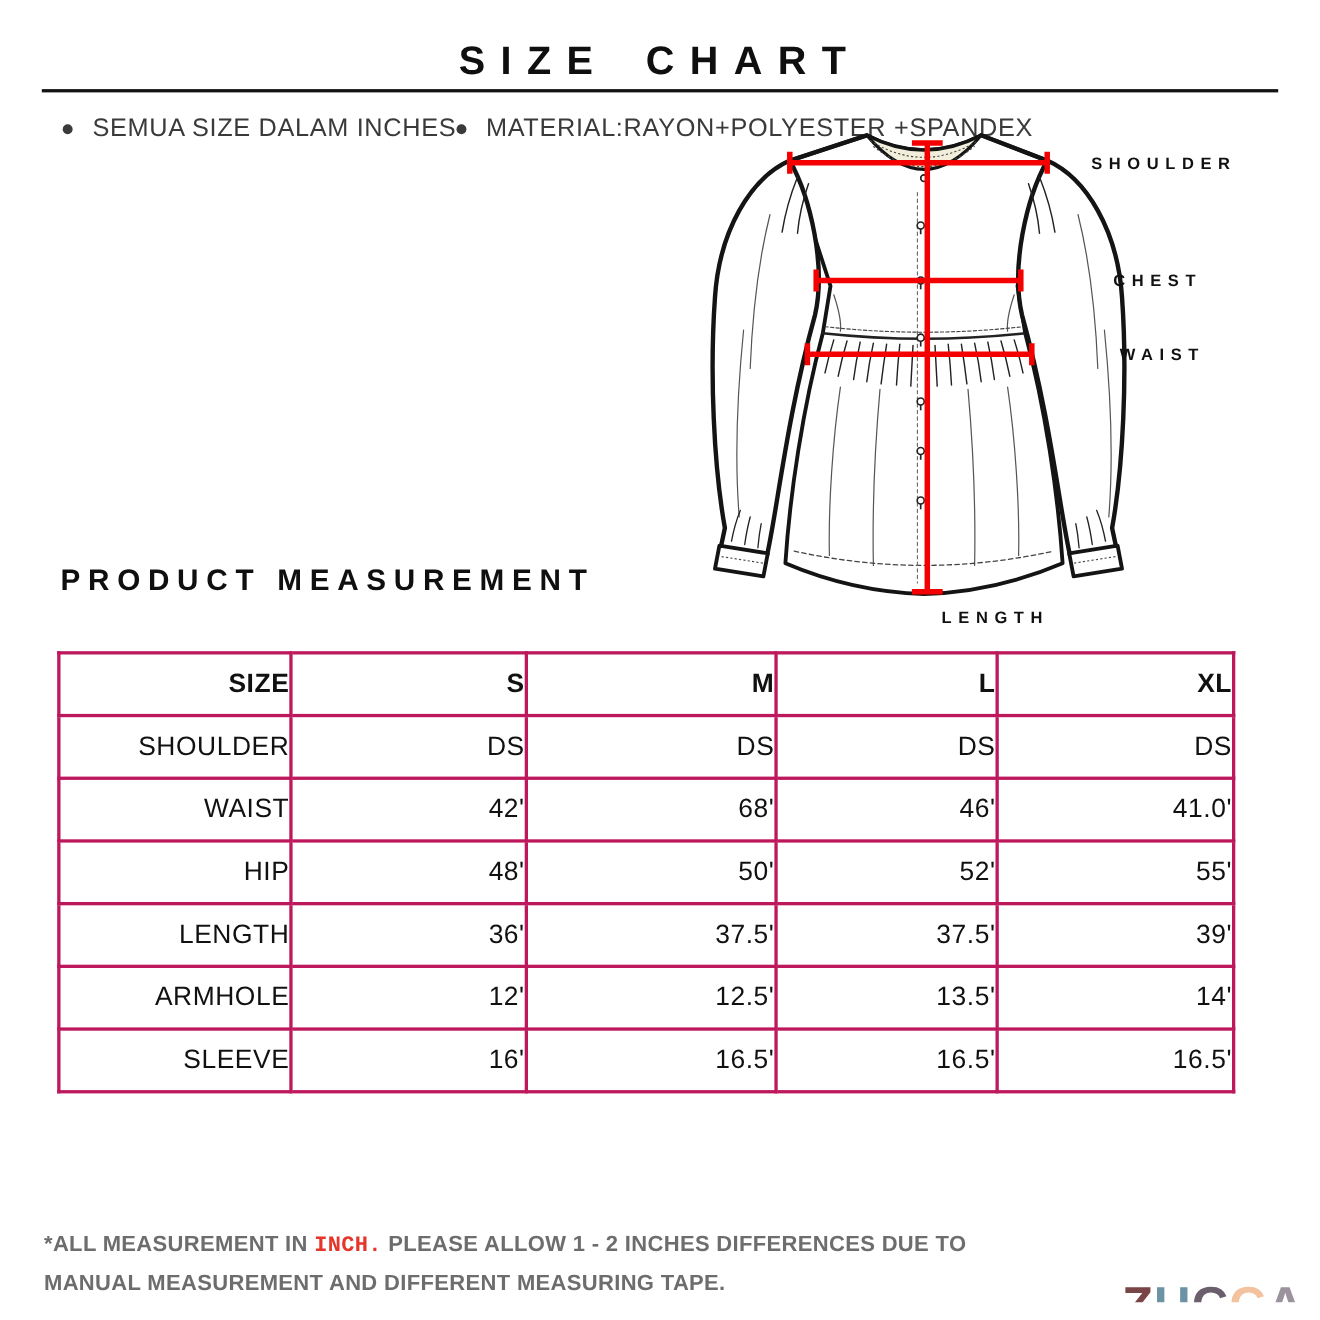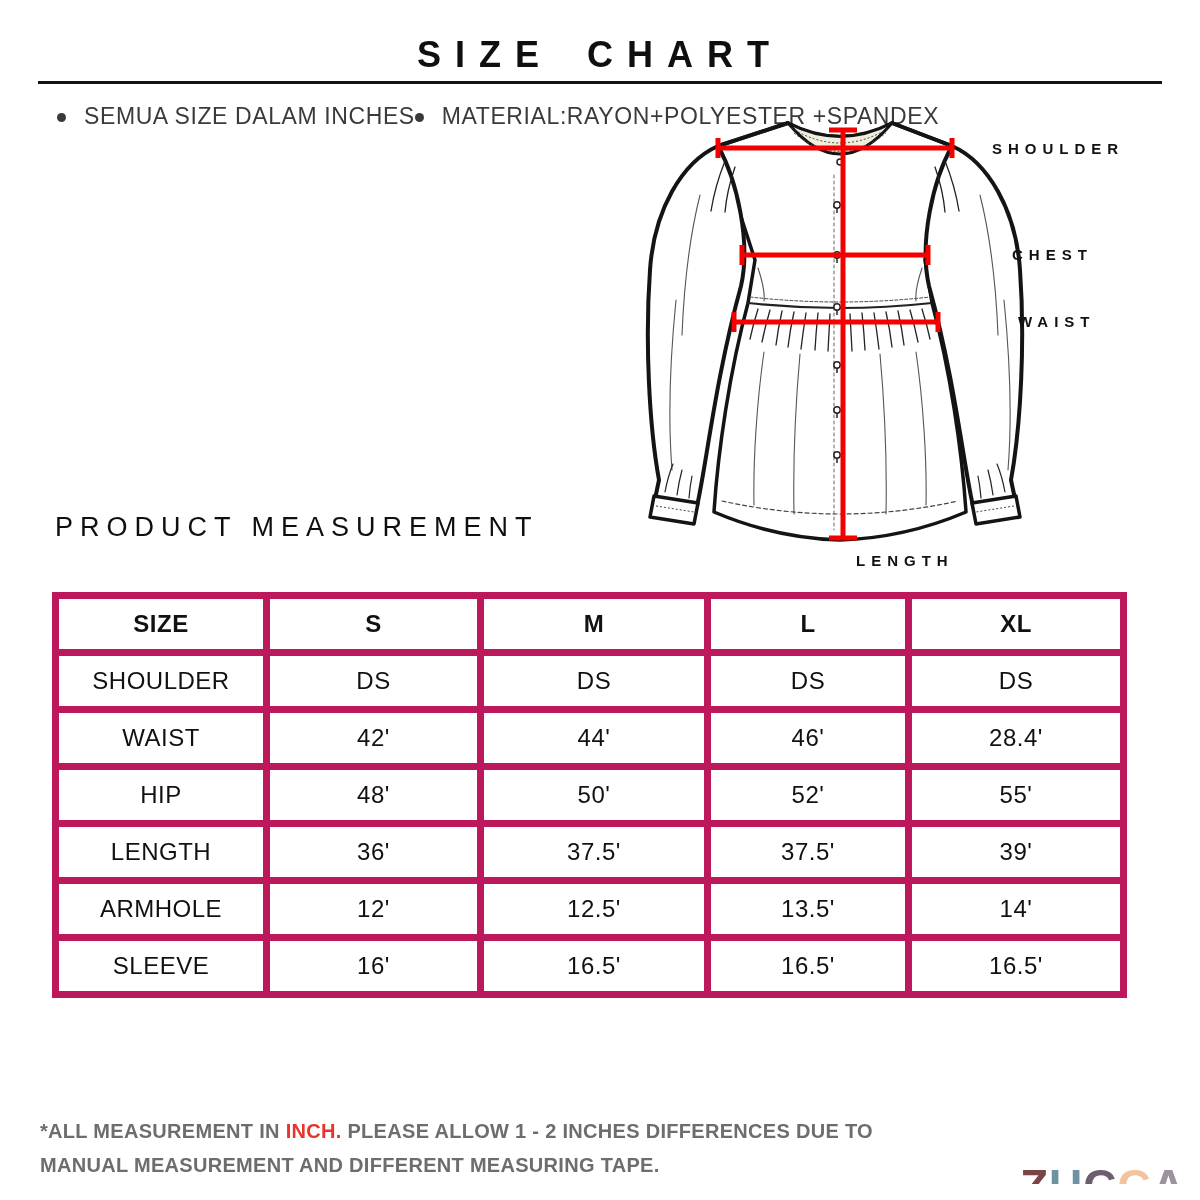--- a/index.html
+++ b/index.html
@@ -52,36 +52,36 @@
   }
   .figure {
     position: absolute;
     left: 608px; top: 94px;
     width: 564px; height: 486px;
   }
   .section-heading {
     position: absolute;
     left: 55px; top: 512px;
     font-size: 27px;
-    font-weight: 400;
+    font-weight: 700;
     letter-spacing: 7px;
     color: #0f0f0f;
   }
   .size-table {
     position: absolute;
     left: 52px; top: 592px;
     width: 1068px;
     border-collapse: collapse;
     table-layout: fixed;
     font-size: 24px;
     color: #111111;
   }
   .size-table th, .size-table td {
-    border: 7px solid #be185d;
-    text-align: center;
+    border: 3px solid #be185d;
+    text-align: right;
     vertical-align: middle;
     height: 57px;
     font-weight: 400;
     letter-spacing: 0.5px;
   }
   .size-table th {
     font-weight: 700;
   }
   .footer-note {
     position: absolute;
@@ -222,23 +222,23 @@
       <tr>
         <td>SHOULDER</td>
         <td>DS</td>
         <td>DS</td>
         <td>DS</td>
         <td>DS</td>
       </tr>
       <tr>
         <td>WAIST</td>
         <td>42'</td>
-        <td>44'</td>
+        <td>68'</td>
         <td>46'</td>
-        <td>28.4'</td>
+        <td>41.0'</td>
       </tr>
       <tr>
         <td>HIP</td>
         <td>48'</td>
         <td>50'</td>
         <td>52'</td>
         <td>55'</td>
       </tr>
       <tr>
         <td>LENGTH</td>
@@ -257,17 +257,17 @@
       <tr>
         <td>SLEEVE</td>
         <td>16'</td>
         <td>16.5'</td>
         <td>16.5'</td>
         <td>16.5'</td>
       </tr>
     </tbody>
   </table>
 
-  <div class="footer-note"><span>*ALL MEASUREMENT IN </span><span style="color: rgb(230, 53, 42);">INCH.</span><span> PLEASE ALLOW 1 - 2 INCHES DIFFERENCES DUE TO MANUAL MEASUREMENT AND DIFFERENT MEASURING TAPE.</span></div>
+  <div class="footer-note"><span>*ALL MEASUREMENT IN </span><span style="color: rgb(230, 53, 42); font-family: Liberation Mono, monospace;">INCH.</span><span> PLEASE ALLOW 1 - 2 INCHES DIFFERENCES DUE TO MANUAL MEASUREMENT AND DIFFERENT MEASURING TAPE.</span></div>
 
   <div class="brand"><span style="color: rgb(122, 69, 70);">Z</span><span style="color: rgb(108, 147, 163);">U</span><span style="color: rgb(107, 95, 110);">C</span><span style="color: rgb(243, 195, 160);">C</span><span style="color: rgb(155, 146, 157);">A</span></div>
 
 </div>
 
 </body></html>

